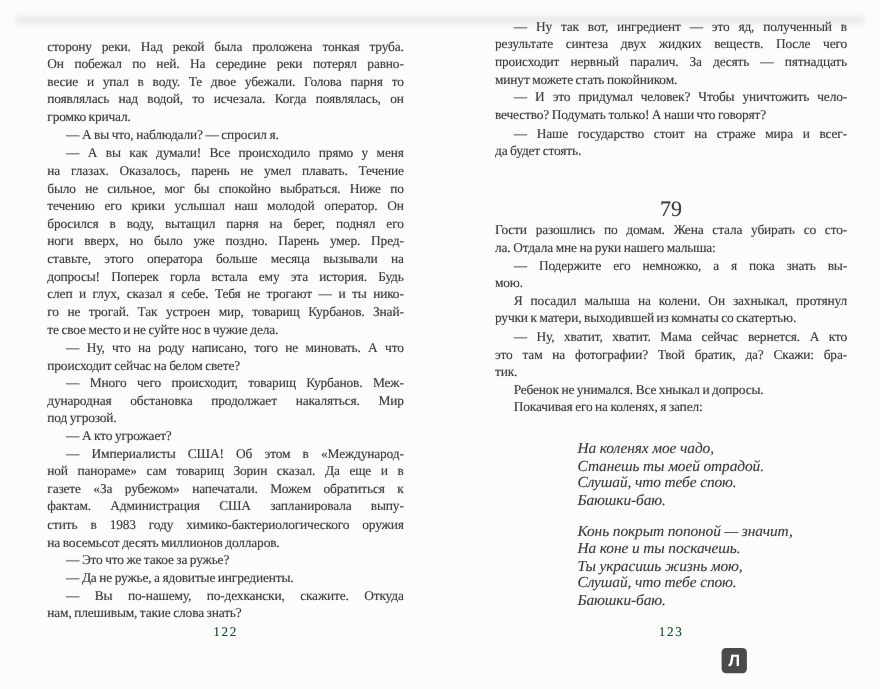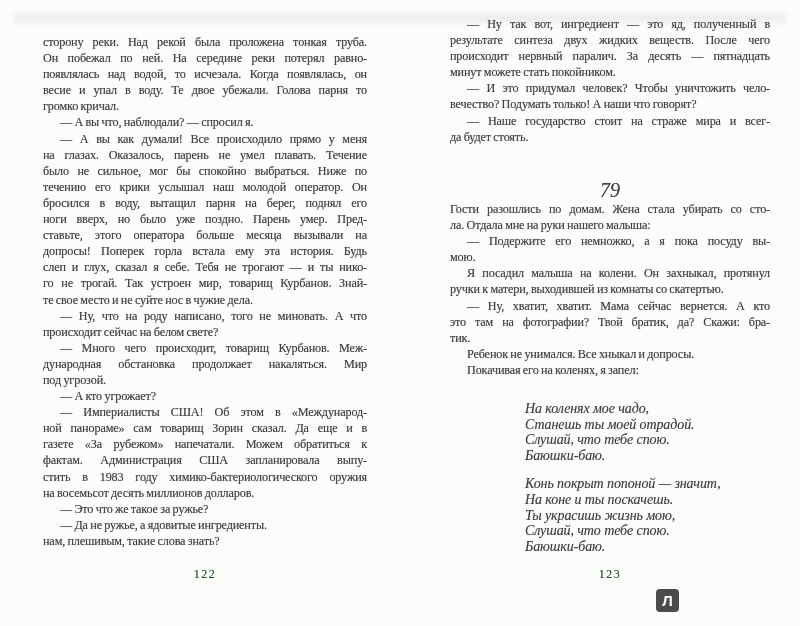--- a/index.html
+++ b/index.html
@@ -27,21 +27,20 @@
   #left-block{top:34px;}
   #right-before{top:16px;}
   #right-after{top:201px;}
   .ln{text-align:justify;text-align-last:justify;}
   .ln.last{text-align-last:left;}
   .ln.ind{padding-left:17px;}
   .chapter{
     position:absolute;top:177px;left:0;width:100%;
     text-align:center;font-size:20px;line-height:26px;
     text-shadow:0 0 0.7px rgba(80,78,76,0.55);
-    font-style:italic;
   }
   .verse{
     position:absolute;top:401px;left:75px;
     font-style:italic;font-size:14px;line-height:15.6px;
     letter-spacing:-0.1px;
     text-shadow:0 0 0.7px rgba(80,78,76,0.5);
   }
   .stanza{margin:0 0 13px 0;}
   .pagenum{
     position:absolute;top:567px;left:0;width:100%;
@@ -59,22 +58,22 @@
 </head>
 <body>
 
 <div class="photo-edge"></div>
 
 <div class="page" id="page-left">
   <div class="tb" id="left-block">
       <div>
         <div class="ln">сторону реки. Над рекой была проложена тонкая труба.</div>
         <div class="ln">Он побежал по ней. На середине реки потерял равно-</div>
+        <div class="ln">весие и упал в воду. Те двое убежали. Голова парня то</div>
         <div class="ln">появлялась над водой, то исчезала. Когда появлялась, он</div>
-        <div class="ln">весие и упал в воду. Те двое убежали. Голова парня то</div>
         <div class="ln last">громко кричал.</div>
       </div>
       <div>
         <div class="ln last ind">— А вы что, наблюдали? — спросил я.</div>
       </div>
       <div>
         <div class="ln ind">— А вы как думали! Все происходило прямо у меня</div>
         <div class="ln">на глазах. Оказалось, парень не умел плавать. Течение</div>
         <div class="ln">было не сильное, мог бы спокойно выбраться. Ниже по</div>
         <div class="ln">течению его крики услышал наш молодой оператор. Он</div>
@@ -106,20 +105,21 @@
         <div class="ln">стить в 1983 году химико-бактериологического оружия</div>
         <div class="ln last">на восемьсот десять миллионов долларов.</div>
       </div>
       <div>
         <div class="ln last ind">— Это что же такое за ружье?</div>
       </div>
       <div>
         <div class="ln last ind">— Да не ружье, а ядовитые ингредиенты.</div>
       </div>
       <div>
+        <div class="ln ind">— Вы по-нашему, по-дехкански, скажите. Откуда</div>
         <div class="ln last">нам, плешивым, такие слова знать?</div>
       </div>
     </div>
   <div class="pagenum">122</div>
 </div>
 
 <div class="page" id="page-right">
   <div class="tb" id="right-before">
       <div>
         <div class="ln ind">— Ну так вот, ингредиент — это яд, полученный в</div>
@@ -136,21 +136,21 @@
         <div class="ln last">да будет стоять.</div>
       </div>
     </div>
   <div class="chapter">79</div>
   <div class="tb" id="right-after">
       <div>
         <div class="ln">Гости разошлись по домам. Жена стала убирать со сто-</div>
         <div class="ln last">ла. Отдала мне на руки нашего малыша:</div>
       </div>
       <div>
-        <div class="ln ind">— Подержите его немножко, а я пока посуду вы-</div>
+        <div class="ln ind">— Подержите его немножко, а я пока знать вы-</div>
         <div class="ln last">мою.</div>
       </div>
       <div>
         <div class="ln ind">Я посадил малыша на колени. Он захныкал, протянул</div>
         <div class="ln last">ручки к матери, выходившей из комнаты со скатертью.</div>
       </div>
       <div>
         <div class="ln ind">— Ну, хватит, хватит. Мама сейчас вернется. А кто</div>
         <div class="ln">это там на фотографии? Твой братик, да? Скажи: бра-</div>
         <div class="ln last">тик.</div>

